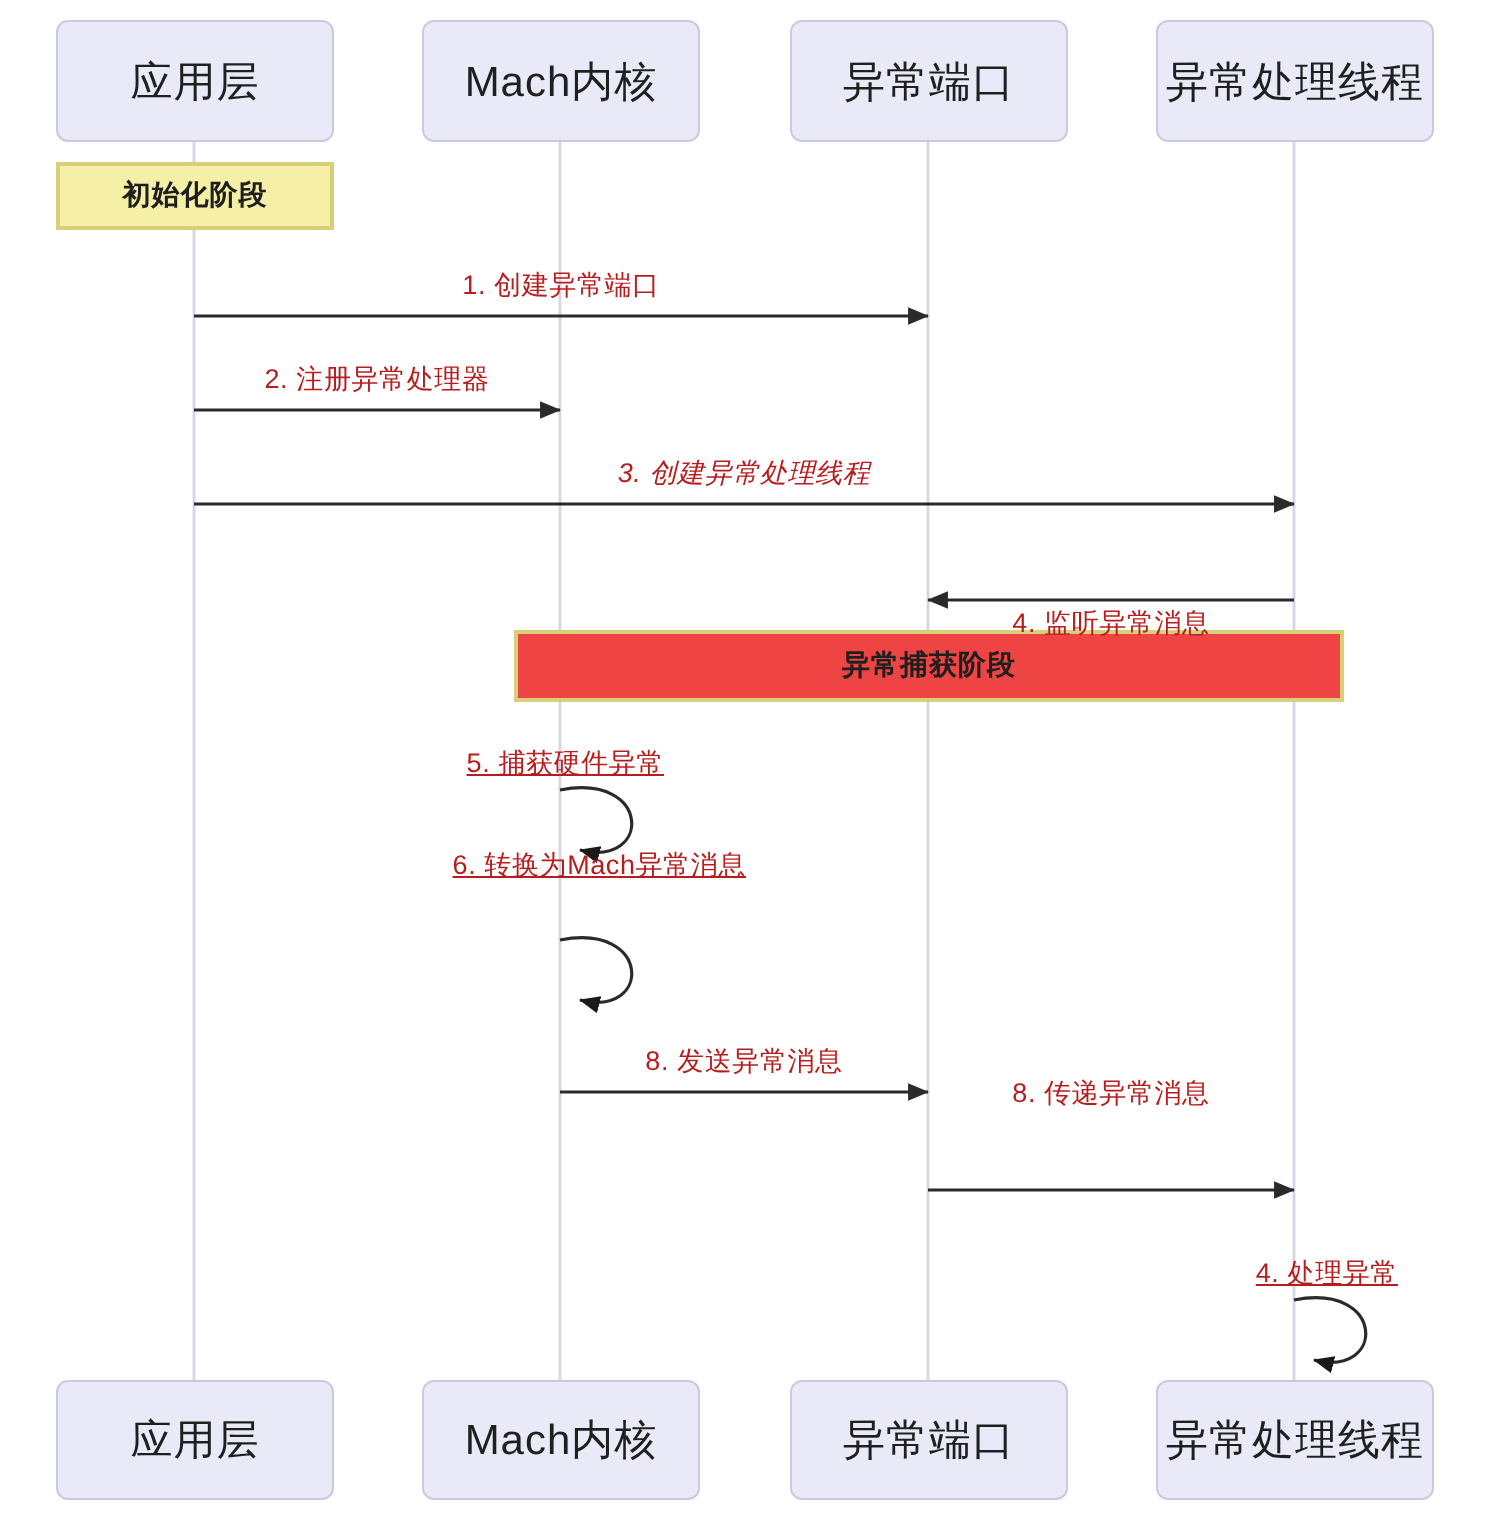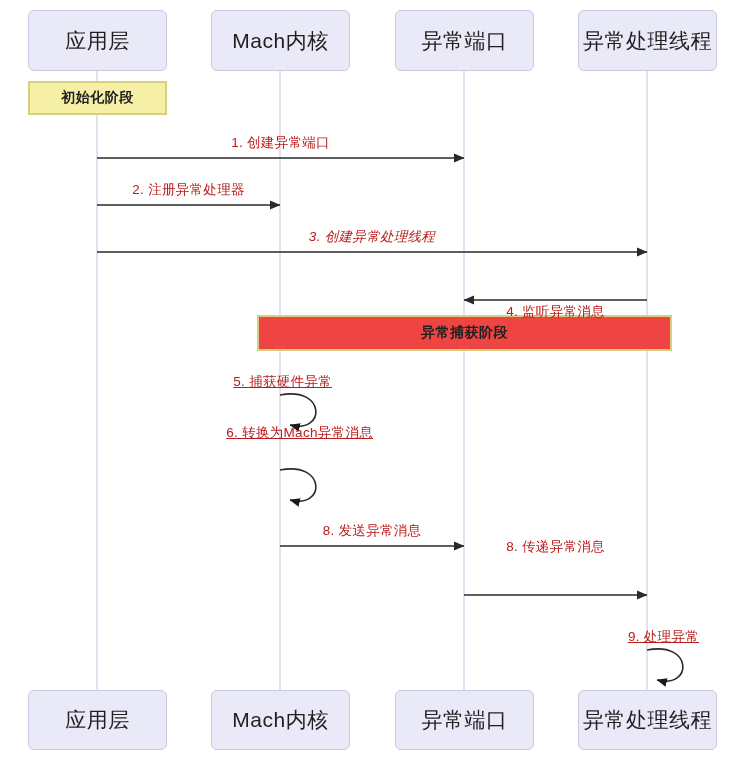--- a/index.html
+++ b/index.html
@@ -128,16 +128,16 @@
     </div>
   <div id="msg-labels">
       <div class="msg-label center" style="left: 280.5px; top: 134px;">1. 创建异常端口</div>
       <div class="msg-label center" style="left: 188.5px; top: 181px;">2. 注册异常处理器</div>
       <div class="msg-label center" style="left: 372px; top: 228px; font-style: italic;">3. 创建异常处理线程</div>
       <div class="msg-label center" style="left: 555.5px; top: 276px; margin-top: 27px;">4. 监听异常消息</div>
       <div class="msg-label right" style="left: 332px; top: 373px;">5. 捕获硬件异常</div>
       <div class="msg-label right" style="left: 332px; top: 424px; margin-left: 41px;">6. 转换为Mach异常消息</div>
       <div class="msg-label center" style="left: 372px; top: 522px;">8. 发送异常消息</div>
       <div class="msg-label center" style="left: 555.5px; top: 538px;">8. 传递异常消息</div>
-      <div class="msg-label right" style="left: 699px; top: 628px;">9. 处理异常</div>
+      <div class="msg-label right" style="left: 699px; top: 628px;">4. 处理异常</div>
     </div>
 
 </div>
 
 </body></html>

